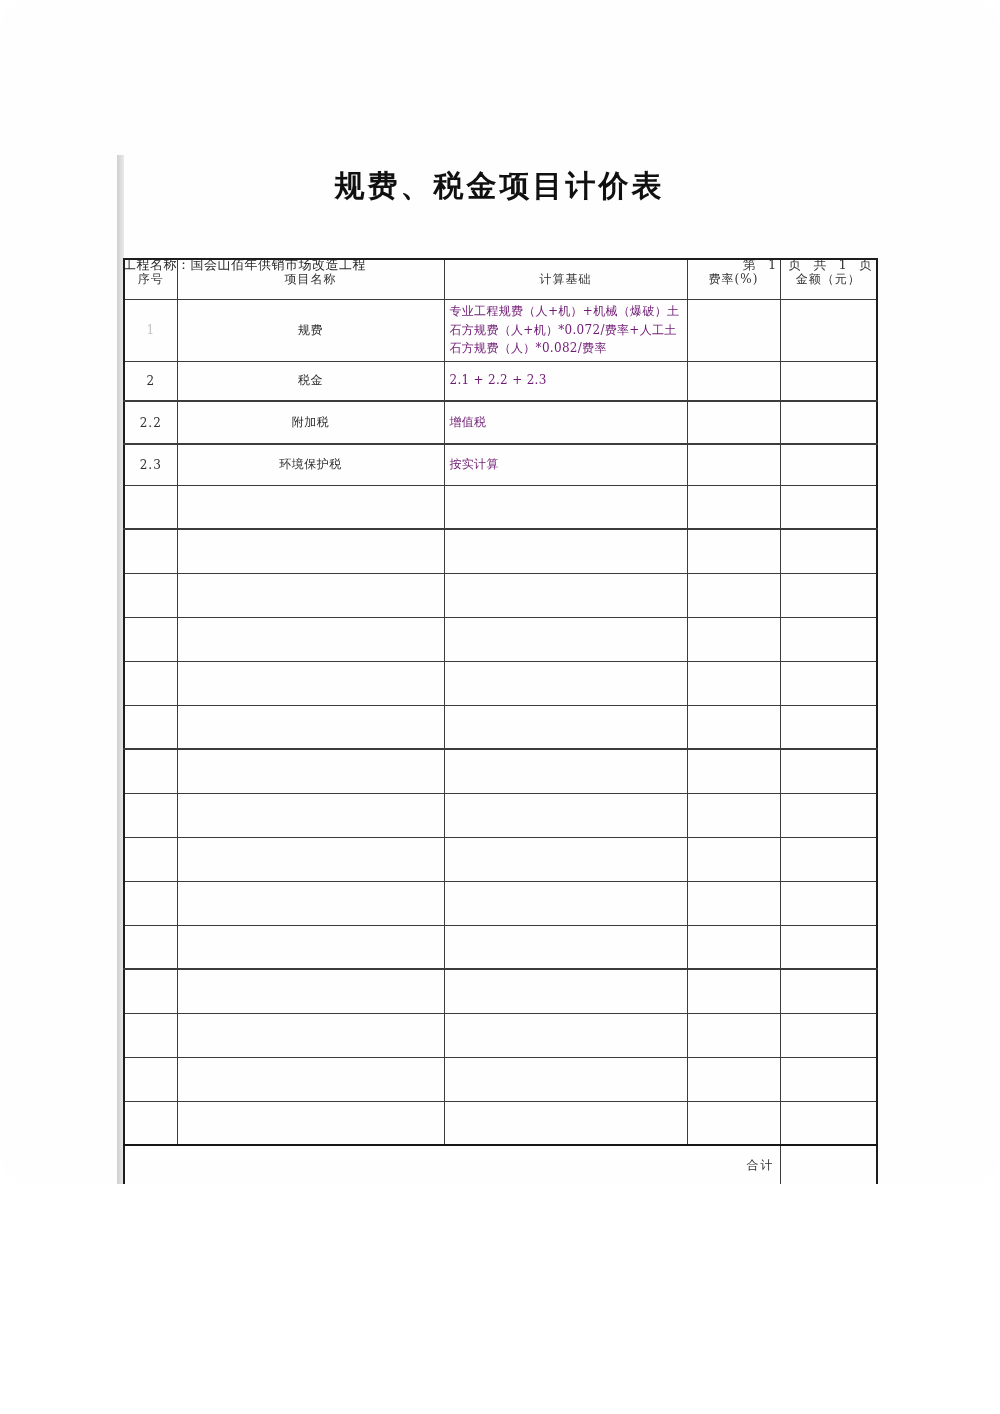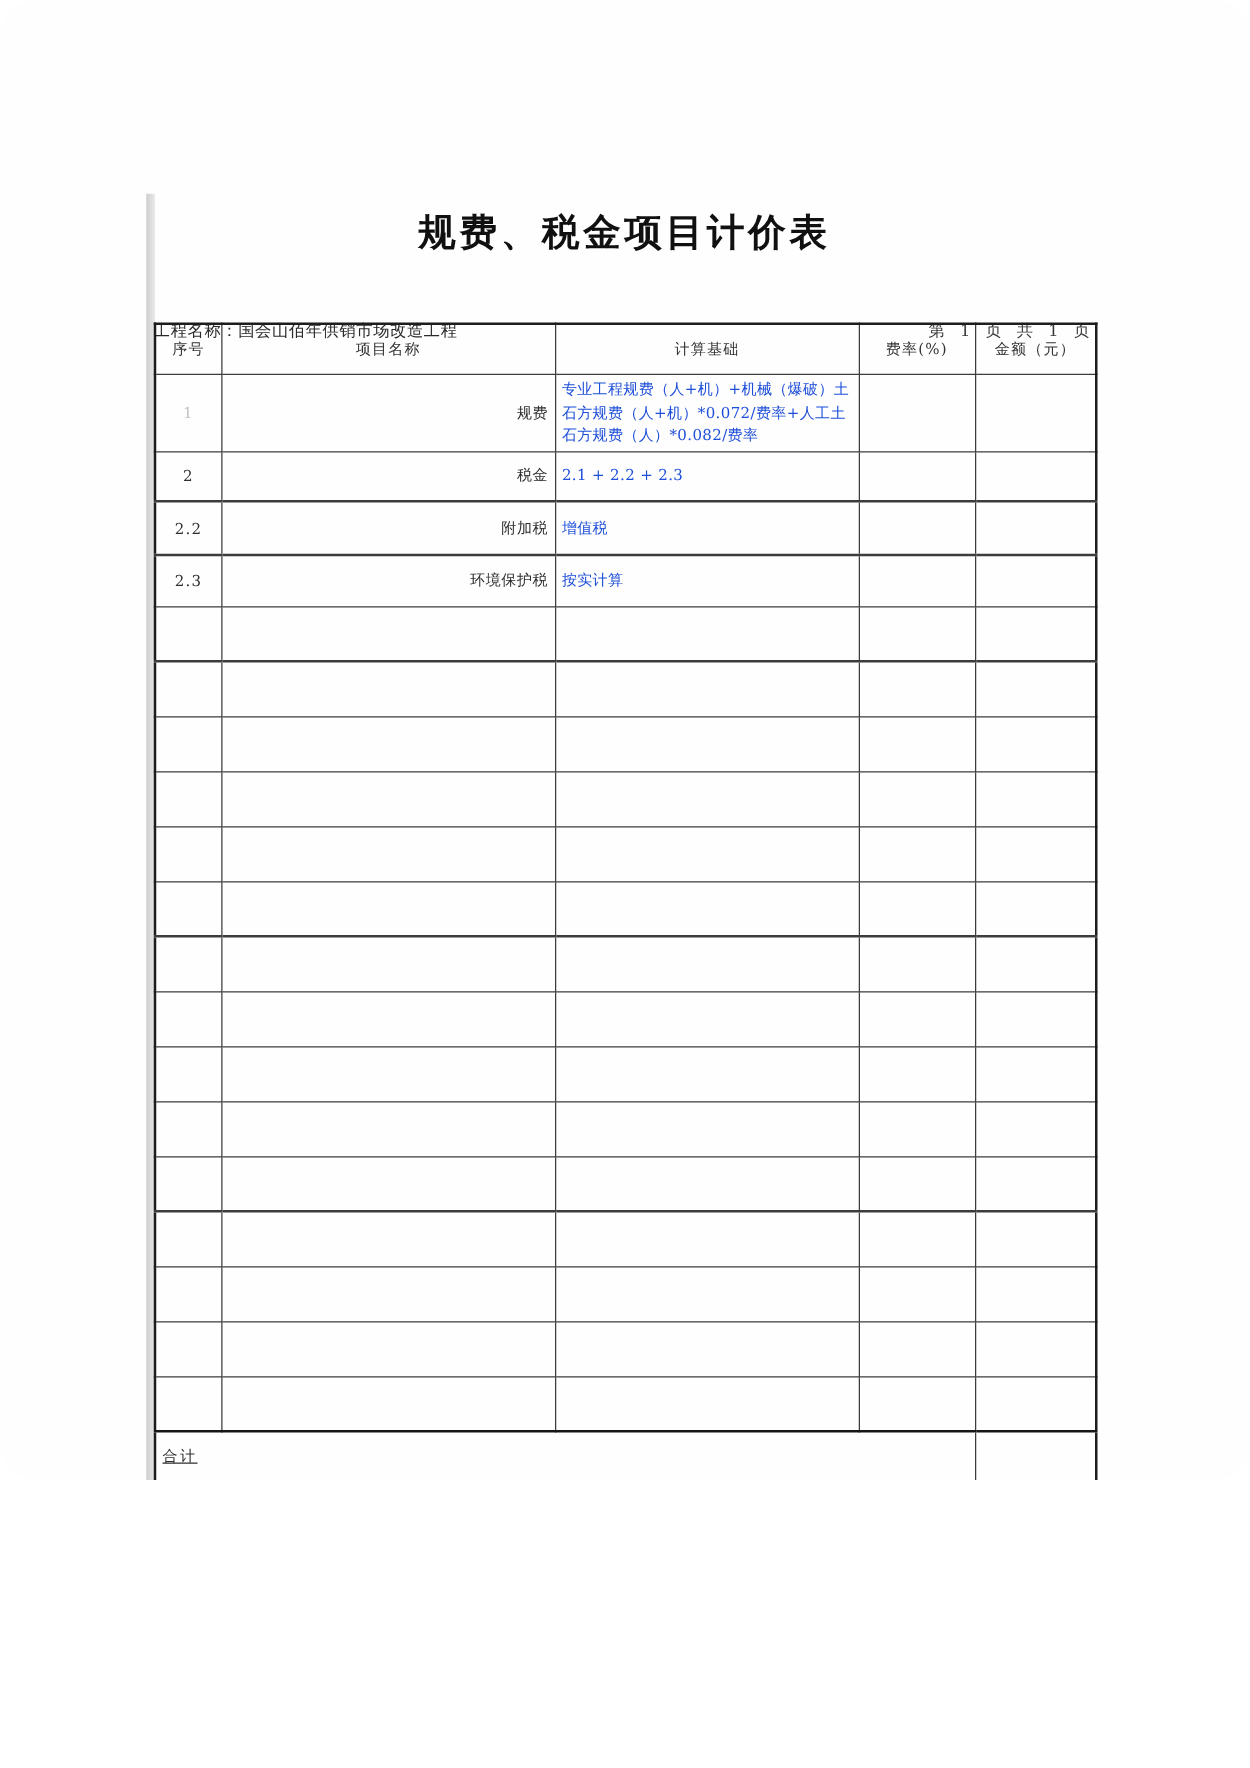--- a/index.html
+++ b/index.html
@@ -73,46 +73,45 @@
     overflow: hidden;
   }
   table.fee-table { border: 2px solid #1d1d1d; }
   table.fee-table thead th {
     height: 40px;
     font-weight: normal;
     letter-spacing: 1px;
     color: #333;
   }
   td.cell-no    { text-align: center; letter-spacing: 1px; }
-  td.cell-name  { text-align: right; padding-left: 8px; letter-spacing: 0.5px; }
+  td.cell-name  { text-align: center; padding-left: 8px; letter-spacing: 0.5px; }
   td.cell-basis { text-align: left; padding-left: 4px; line-height: 1.55; letter-spacing: 0.3px; }
   td.cell-rate, td.cell-amount { text-align: center; }
   tr.row-fees  td { height: 62px; }
   tr.row-tax   td { height: 40px; border-bottom-width: 2px; }
   tr.row-sub1  td { height: 43px; }
   tr.row-sub2  td { height: 43px; border-bottom-width: 2px; margin-top: 24px; }
   tr.row-sub3  td { height: 41px; }
   tr.empty-row td { height: 44px; }
   tr.empty-row:nth-child(5n) td { border-bottom-width: 2px; }
   .faint { color: #c3c3c3; }
   tr.total-row td {
     height: 40px;
     border-top: 2.5px solid #161616;
-    text-align: left;
+    text-align: right;
     letter-spacing: 2px;
-    text-decoration: underline;
   }
   .page-number {
     position: absolute;
     top: 1303px;
     right: 120px;
     font-size: 16px;
     color: #404040;
   }
-  .dim-sub { color: #1d4ed8; }
+  .dim-sub { color: #701a75; }
 </style>
 </head>
 <body>
 
 <div class="page">
 
   <div class="scan-edge"></div>
 
   <div class="doc-title">规费、税金项目计价表</div>
 

